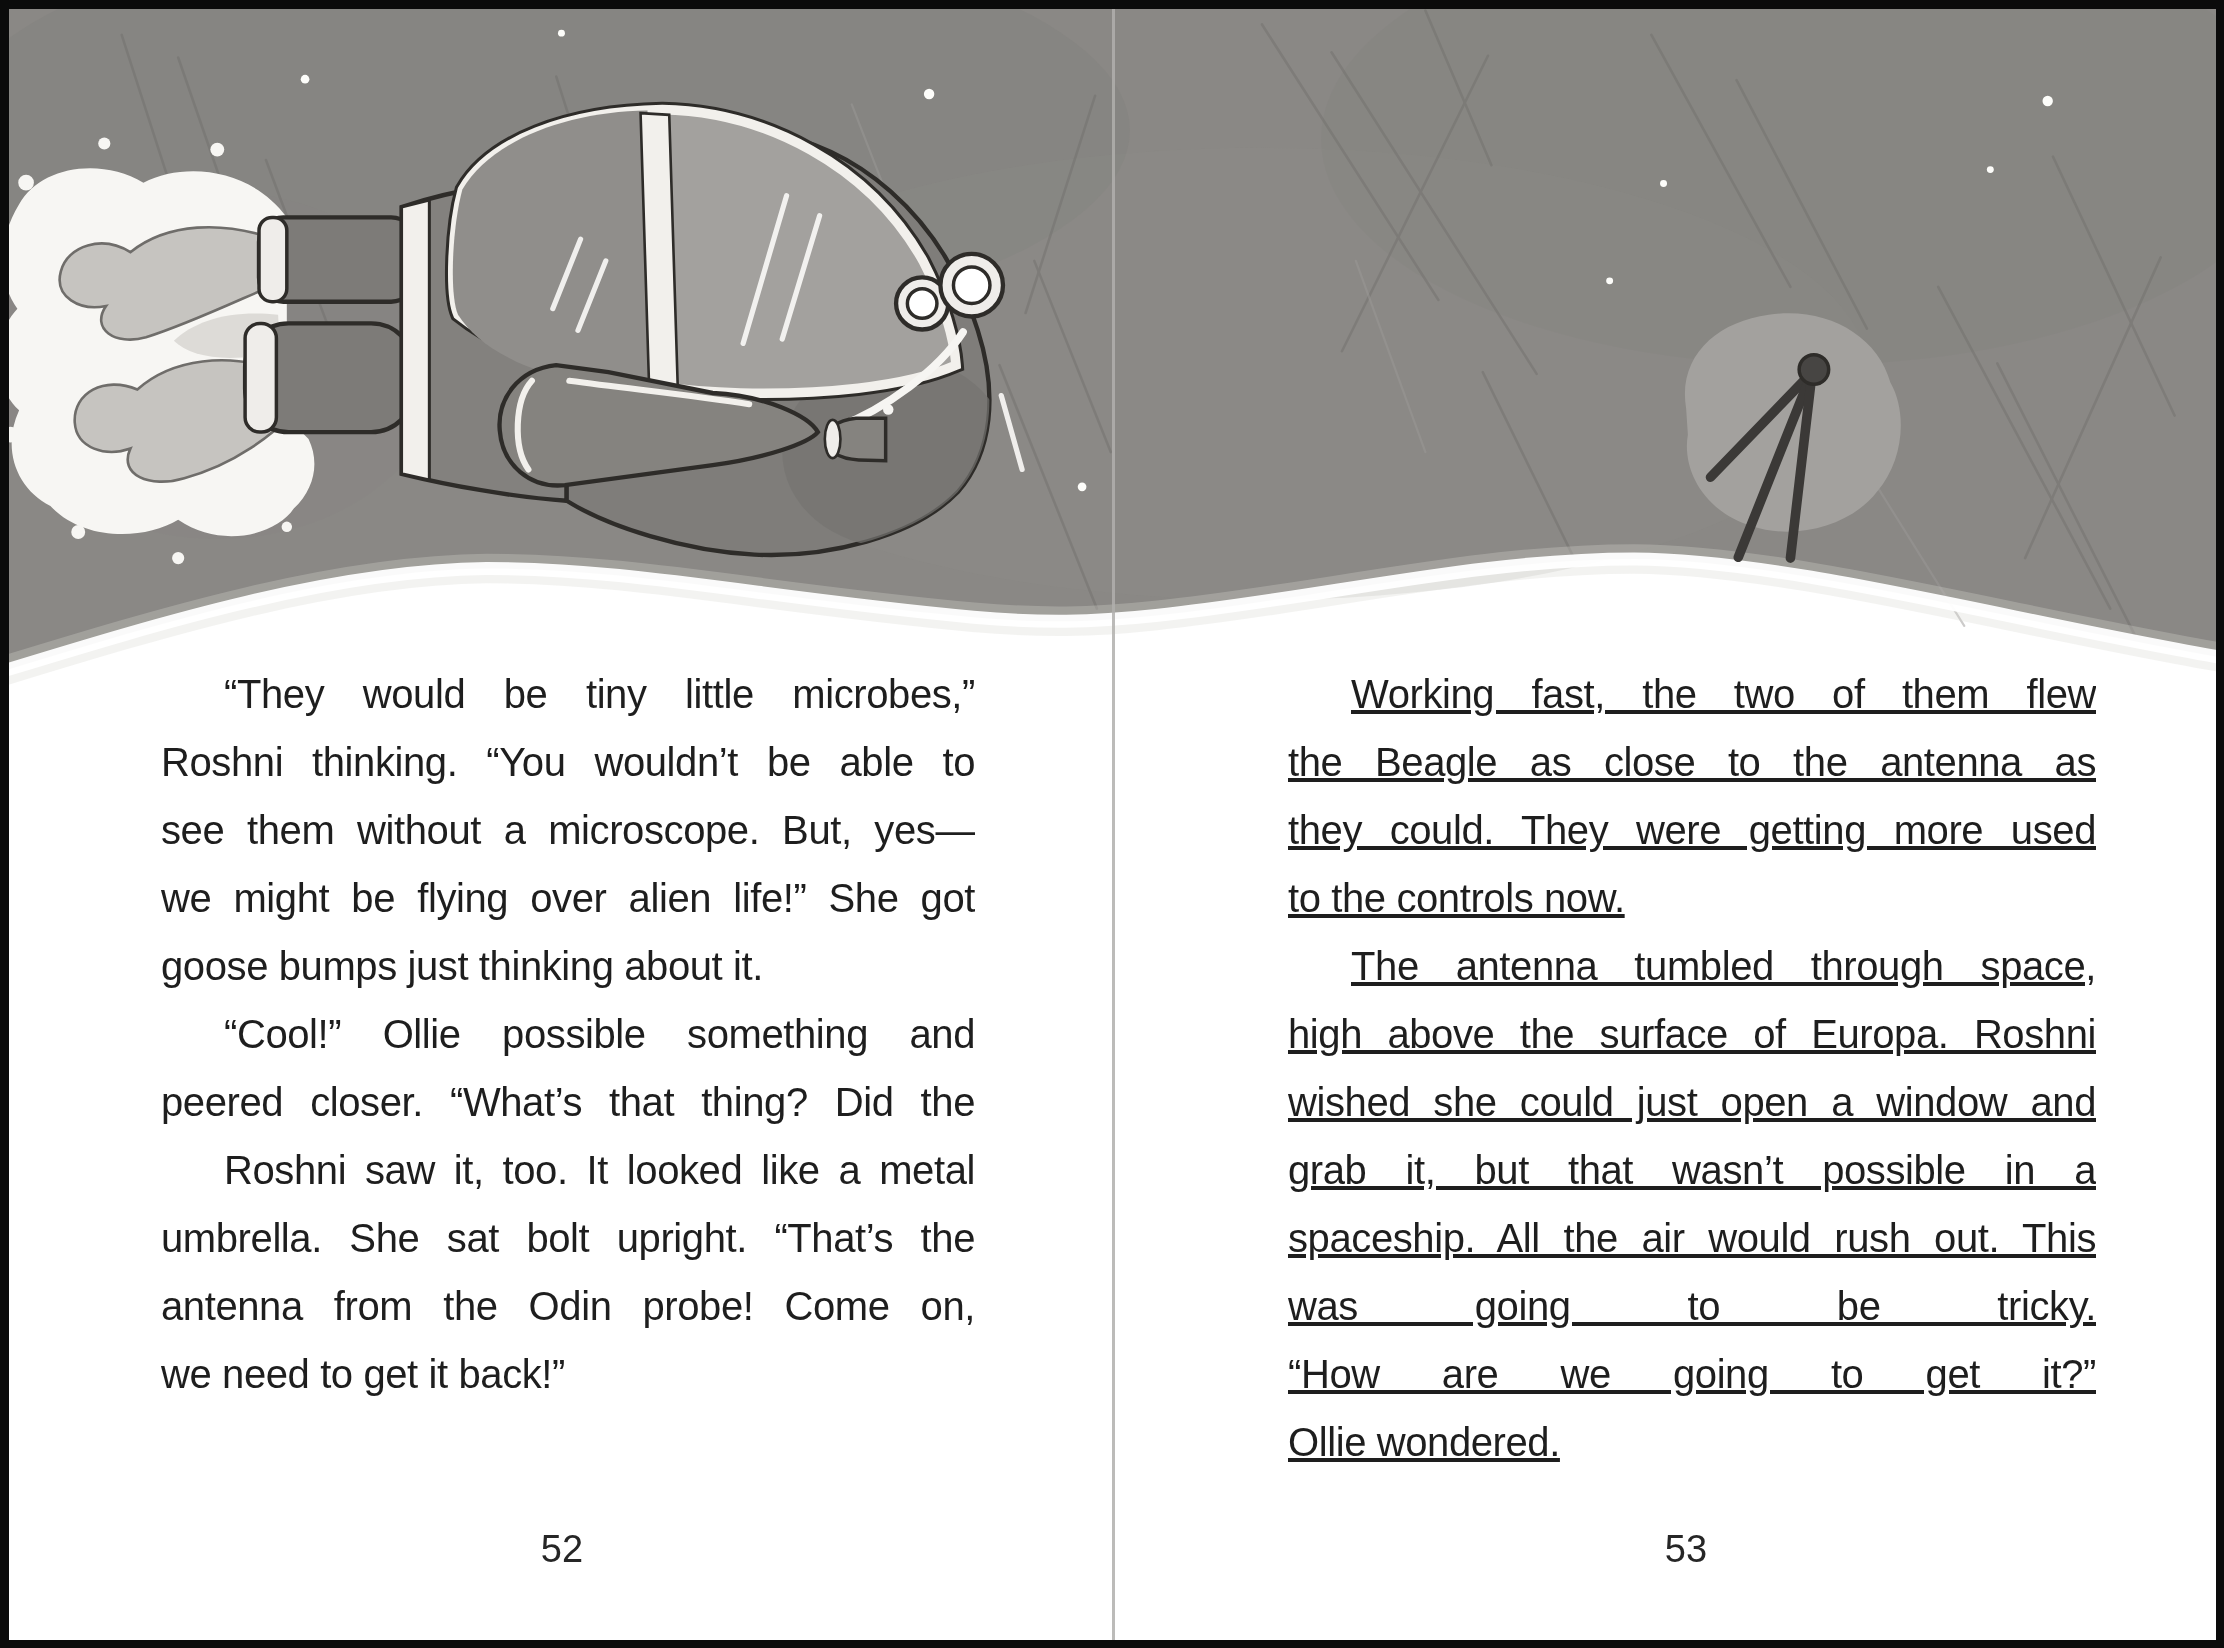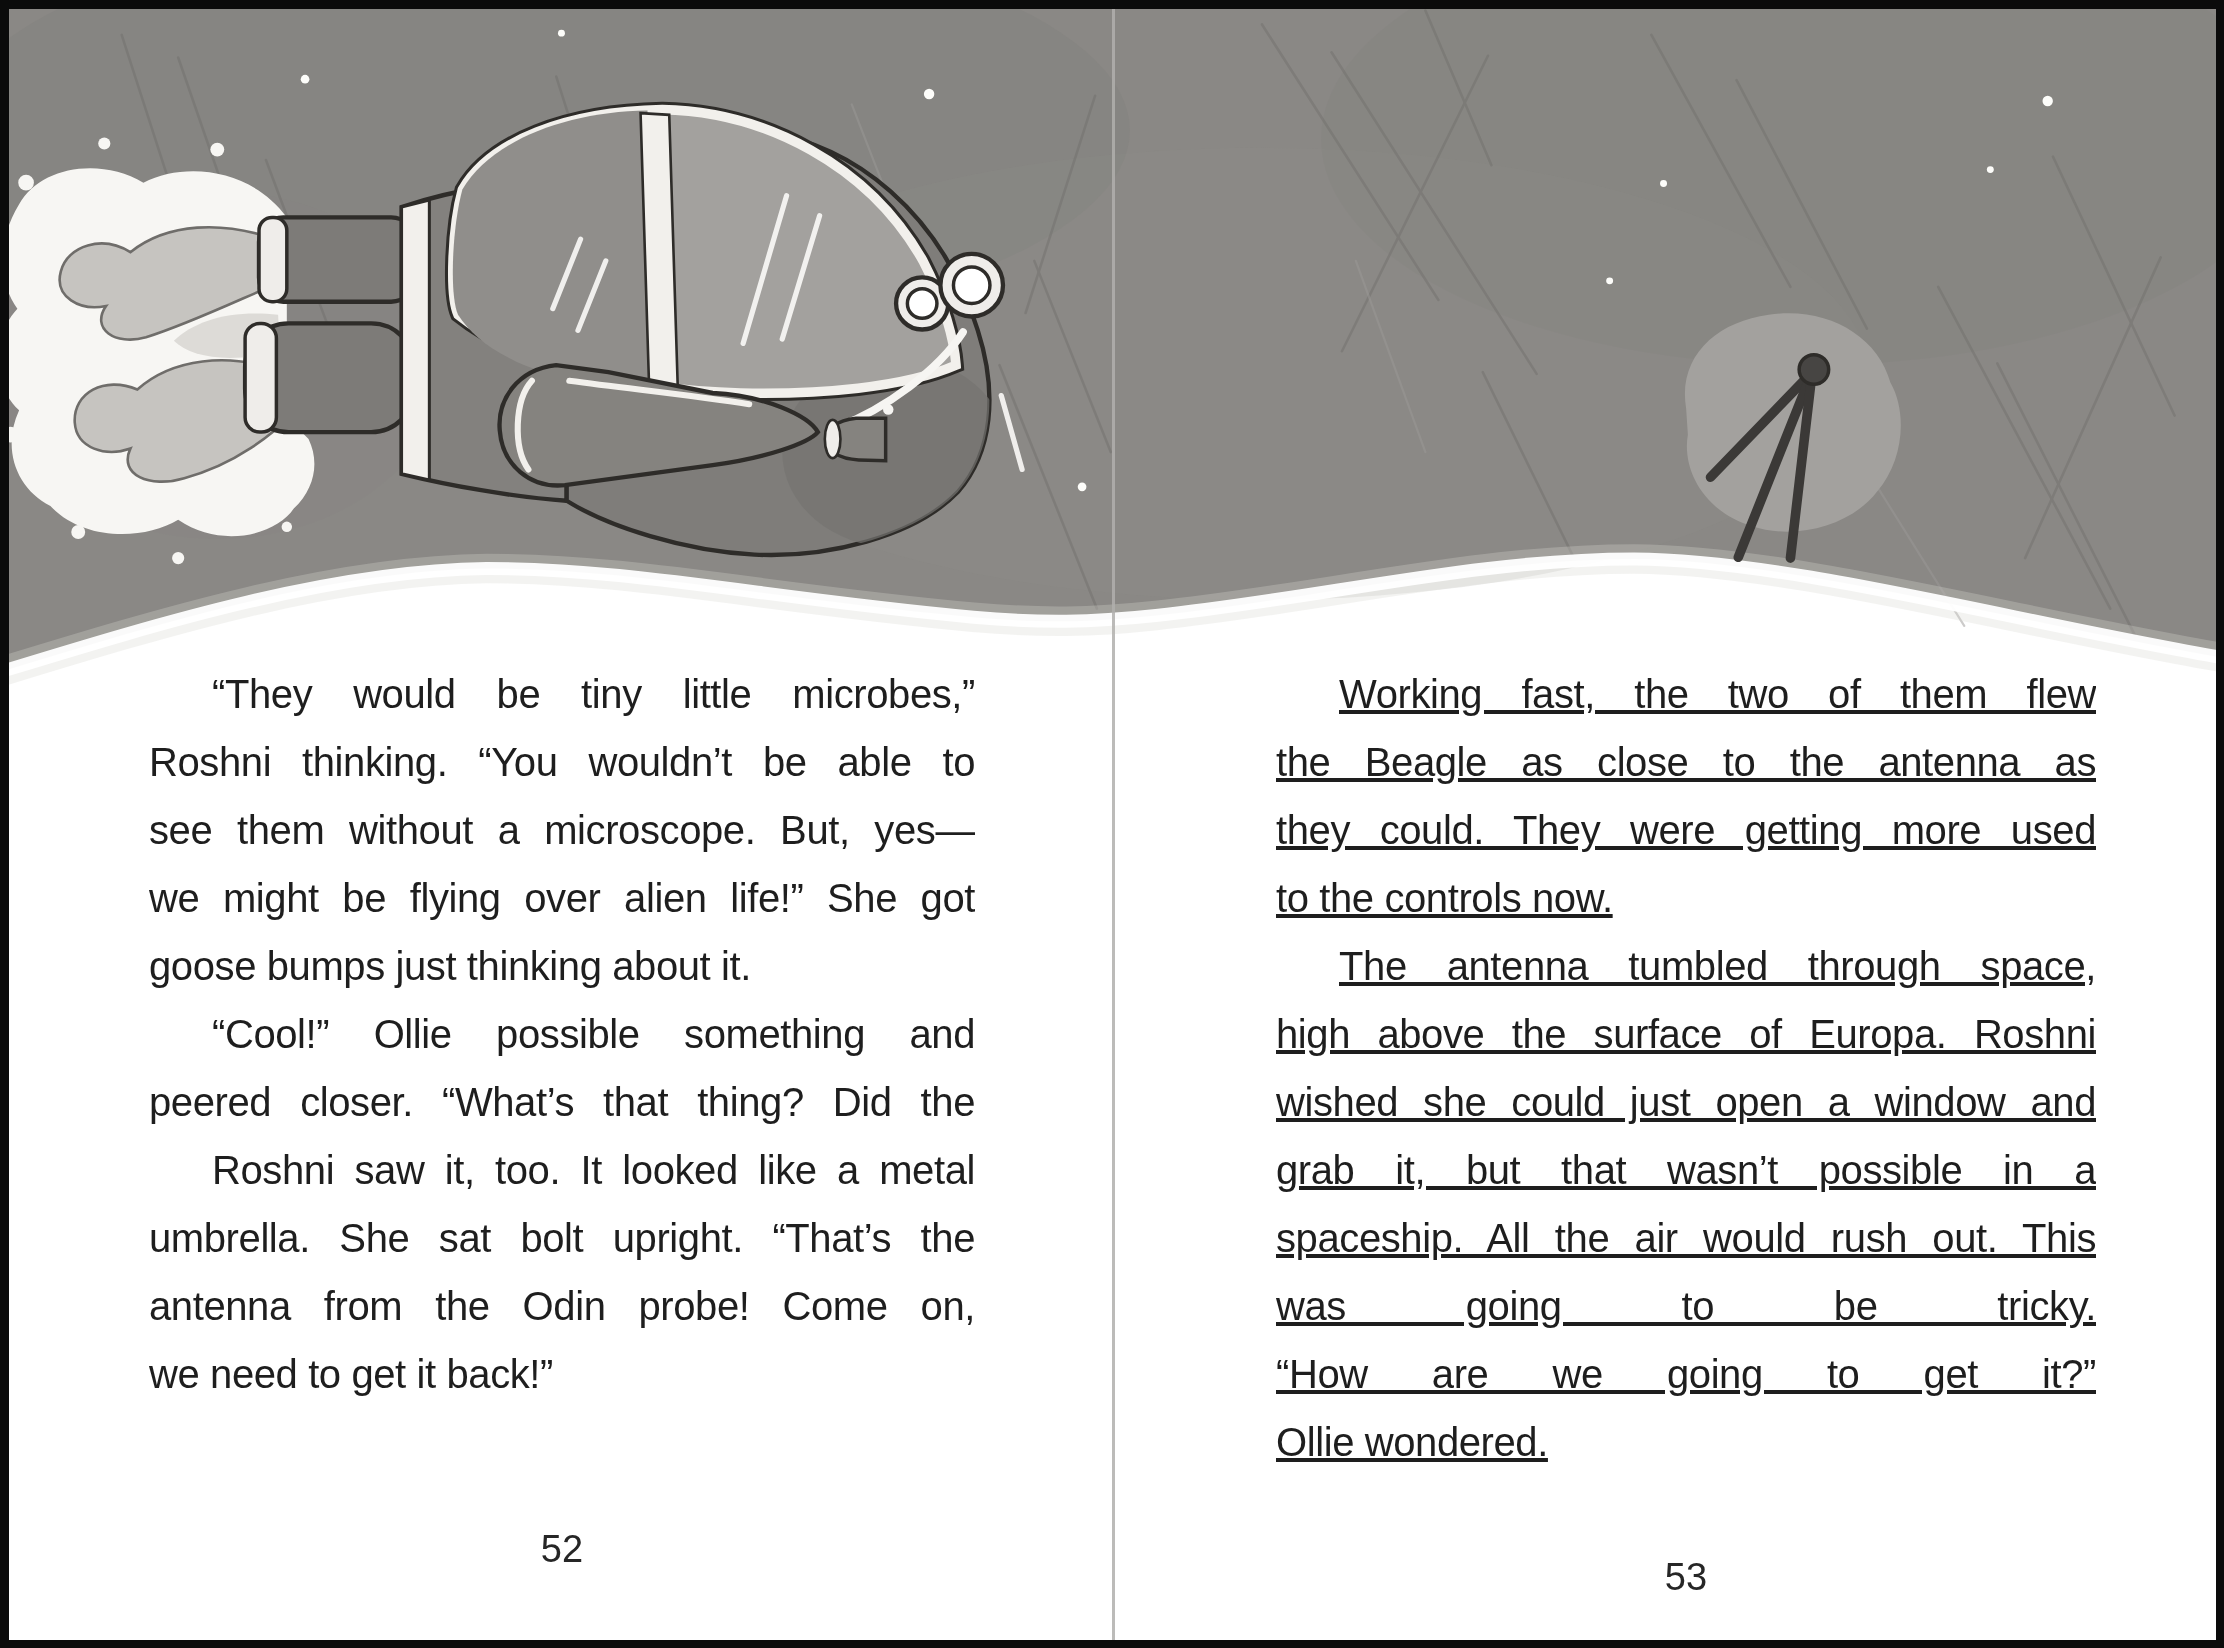--- a/index.html
+++ b/index.html
@@ -22,29 +22,30 @@
     position:absolute;top:660px;z-index:2;
     color:#1e1e1e;
     font-size:40px;letter-spacing:-0.4px;
     font-stretch:condensed;
   }
   .text-block.left{left:149px;width:826px;}
   .text-block.right{left:1276px;width:820px;text-decoration:underline;}
   .line{
     height:68px;line-height:68px;overflow:hidden;white-space:normal;
     text-align:left;
+    margin-left:12px;
   }
   .line.just{text-align:justify;text-align-last:justify;}
   .line.indent{text-indent:63px;}
   .page-number{
     position:absolute;top:1523px;z-index:2;
     color:#262626;font-size:38px;text-align:center;line-height:52px;
   }
   .page-number.left{left:149px;width:826px;text-align:center;}
-  .page-number.right{left:1276px;width:820px;margin-top:28px;}
+  .page-number.right{left:1276px;width:820px;}
 </style>
 </head>
 <body>
 
 <div id="stage">
 
   <svg id="illustration-svg" viewBox="0 0 2560 1897" xmlns="http://www.w3.org/2000/svg">
 
     <defs>
       <clipPath id="bodyClip">

